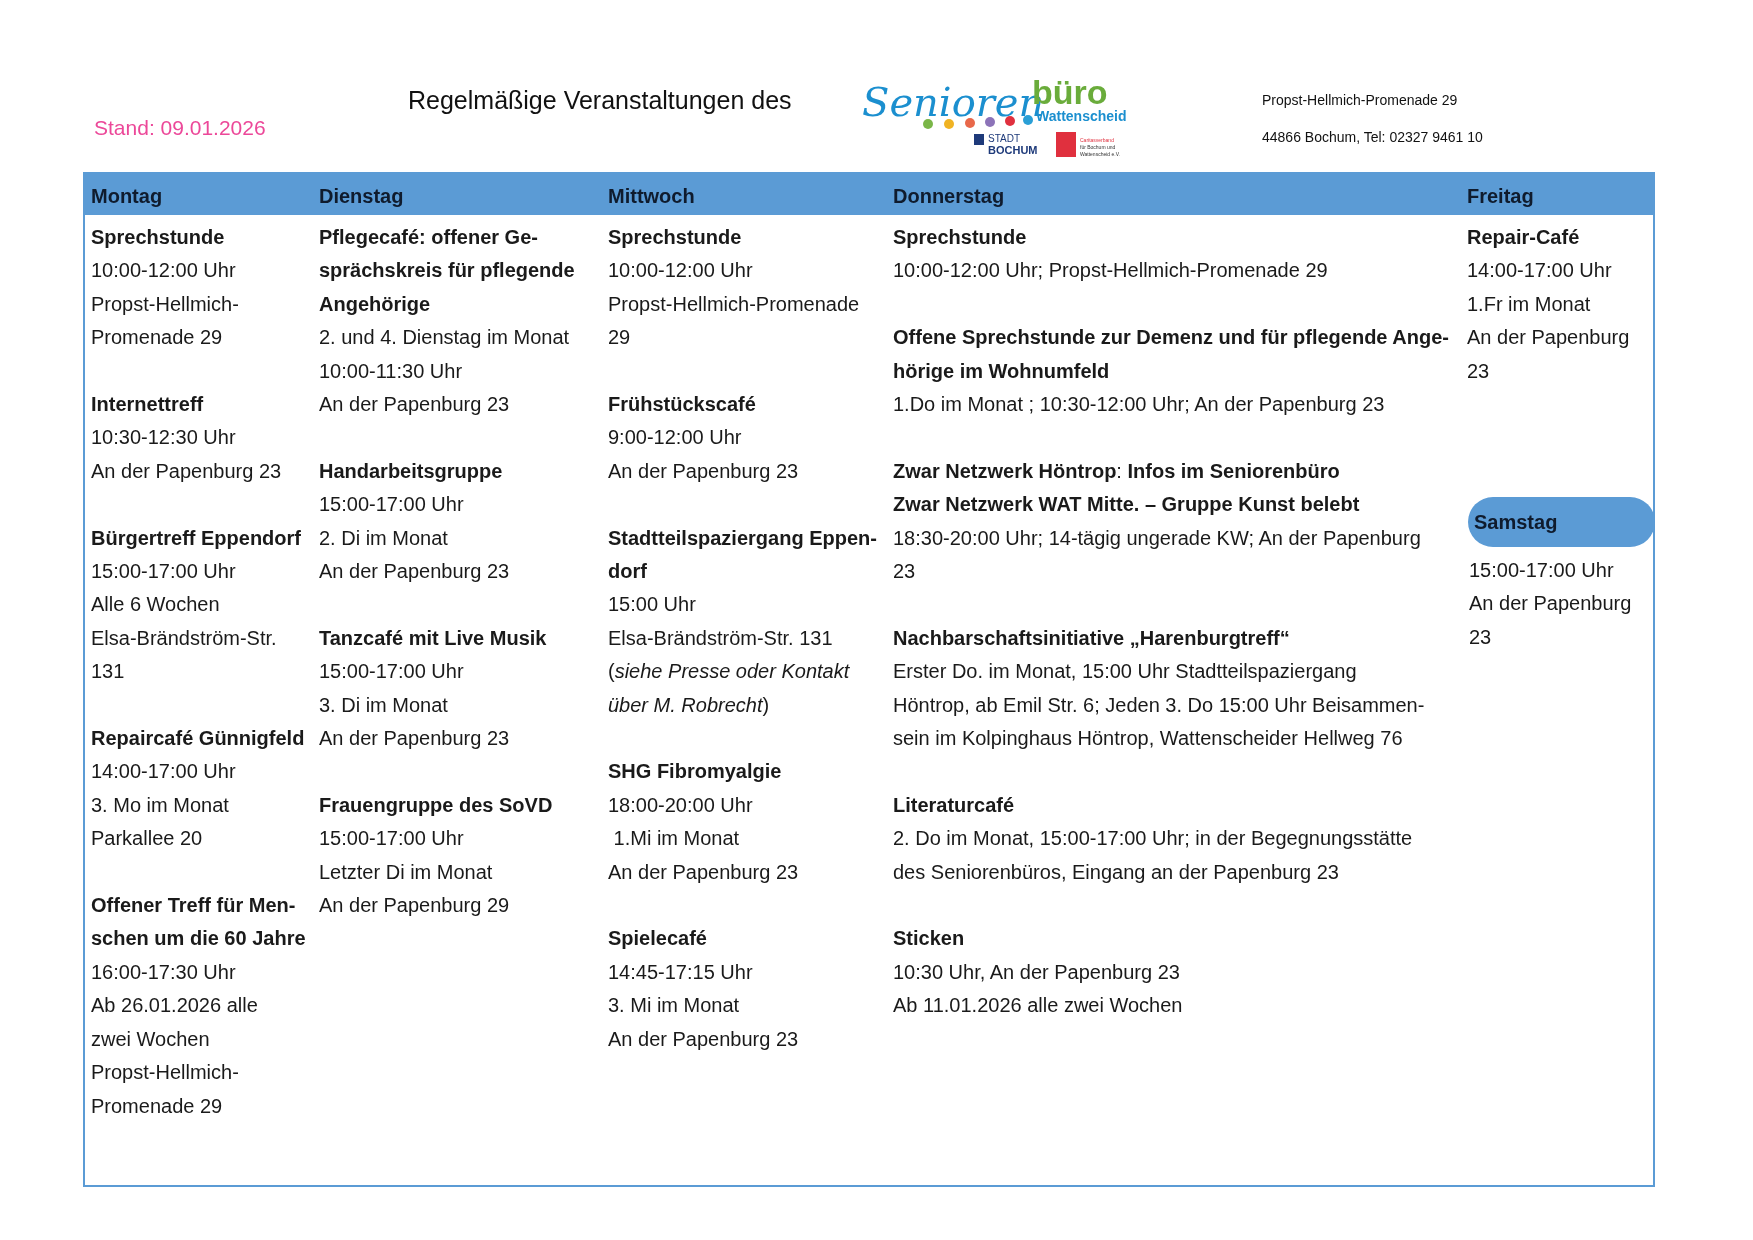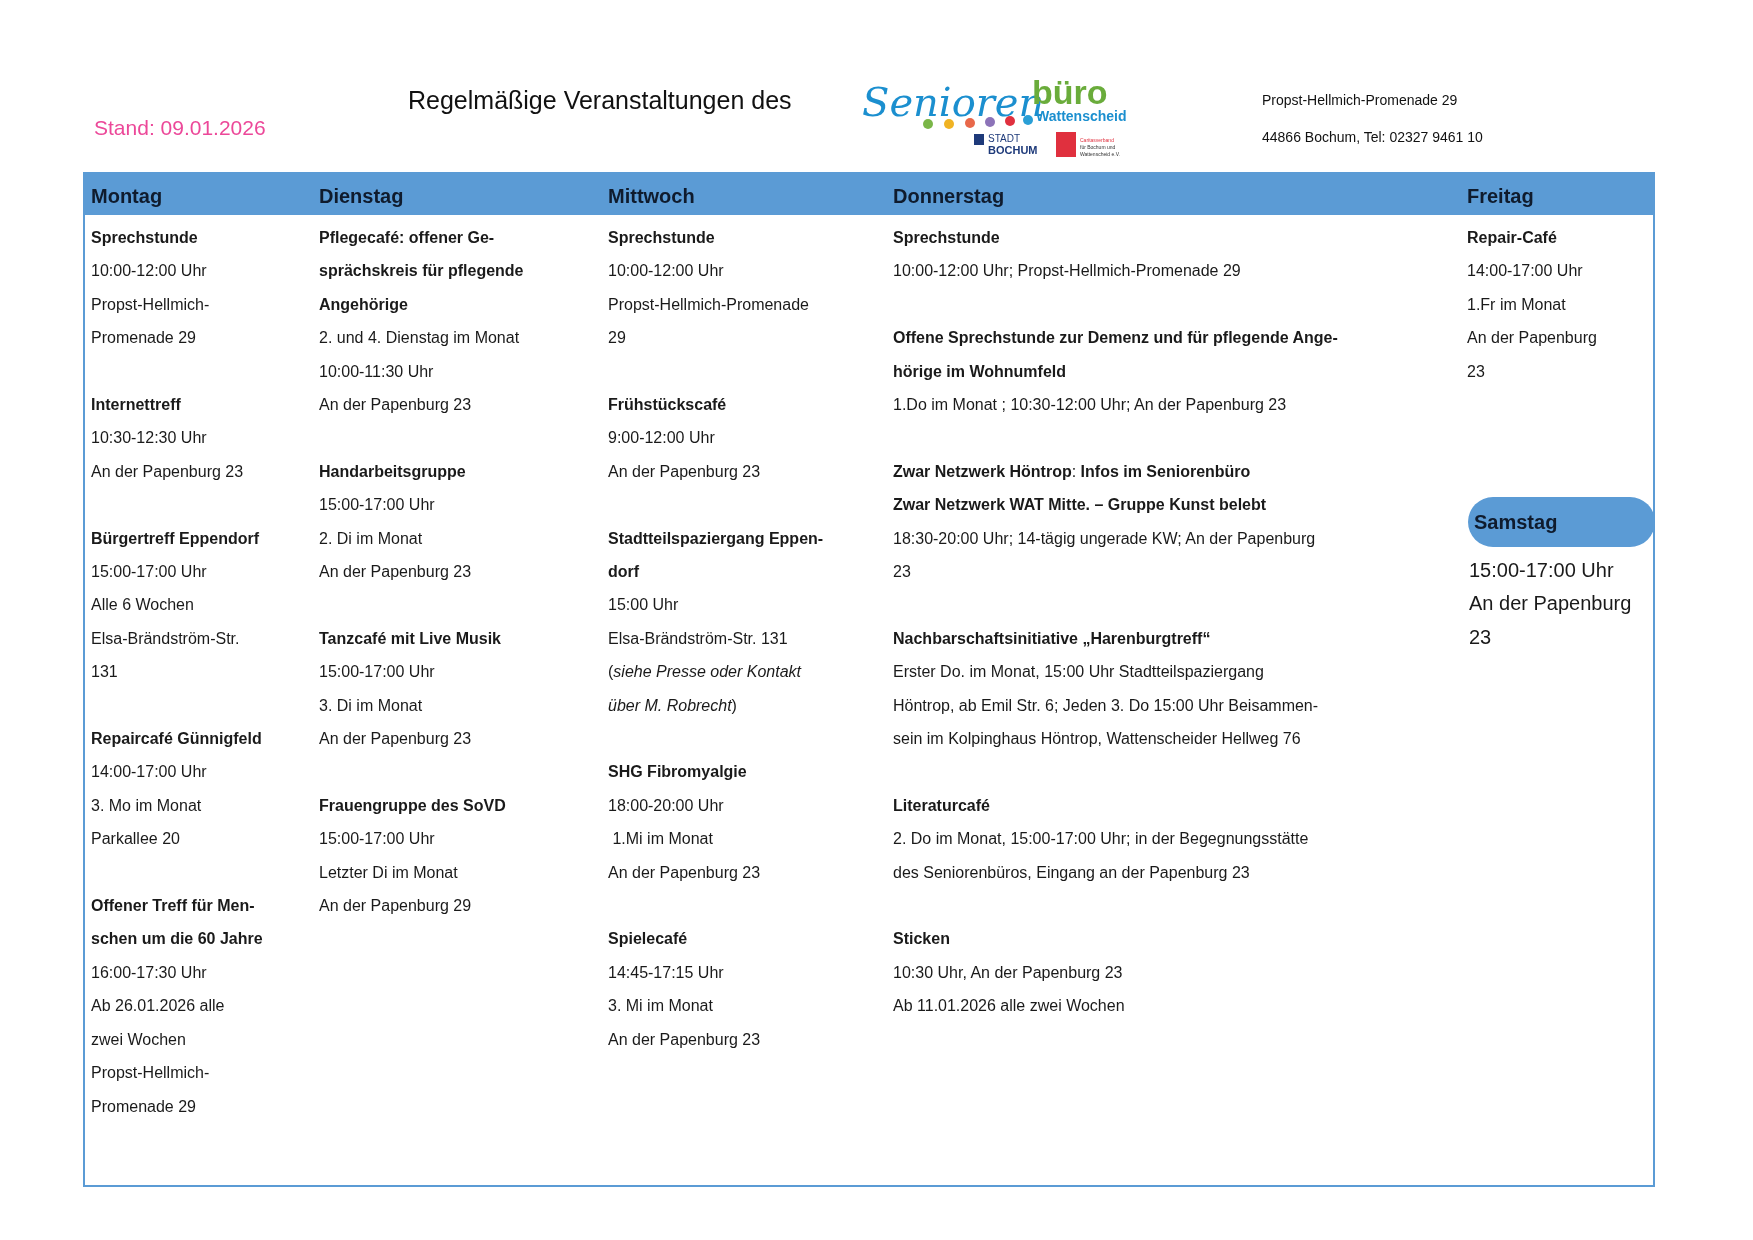--- a/index.html
+++ b/index.html
@@ -27,21 +27,21 @@
       border: 2px solid #5b9bd5; box-sizing: border-box; padding-left: 48px;
     }
     .header-band {
       position: absolute; left: 0; top: 0; width: 100%; height: 41px; background: #5b9bd5;
     }
     .day-header {
       position: absolute; top: 0; height: 41px; line-height: 44px;
       font-weight: bold; font-size: 20px; color: #0f1b2d;
     }
     .col {
-      position: absolute; top: 47px; font-size: 16px; line-height: 33.4px; color: #1a1a1a;
+      position: absolute; top: 47px; font-size: 20px; line-height: 33.4px; color: #1a1a1a;
     }
     .event { margin-bottom: 33.4px; }
     .event .name { font-weight: bold; display: block; }
     .event .line { display: block; }
     .event .ital { font-style: italic; }
     .sat-header {
       position: absolute; left: 1383px; top: 323px; width: 187px; height: 50px; background: #5b9bd5;
       font-weight: bold; font-size: 20px; color: #0f1b2d; line-height: 50px; padding-left: 6px; box-sizing: border-box; border-radius: 25px;
     }
     .sat-body { position: absolute; left: 1384px; top: 380px; font-size: 20px; line-height: 33.4px; }

